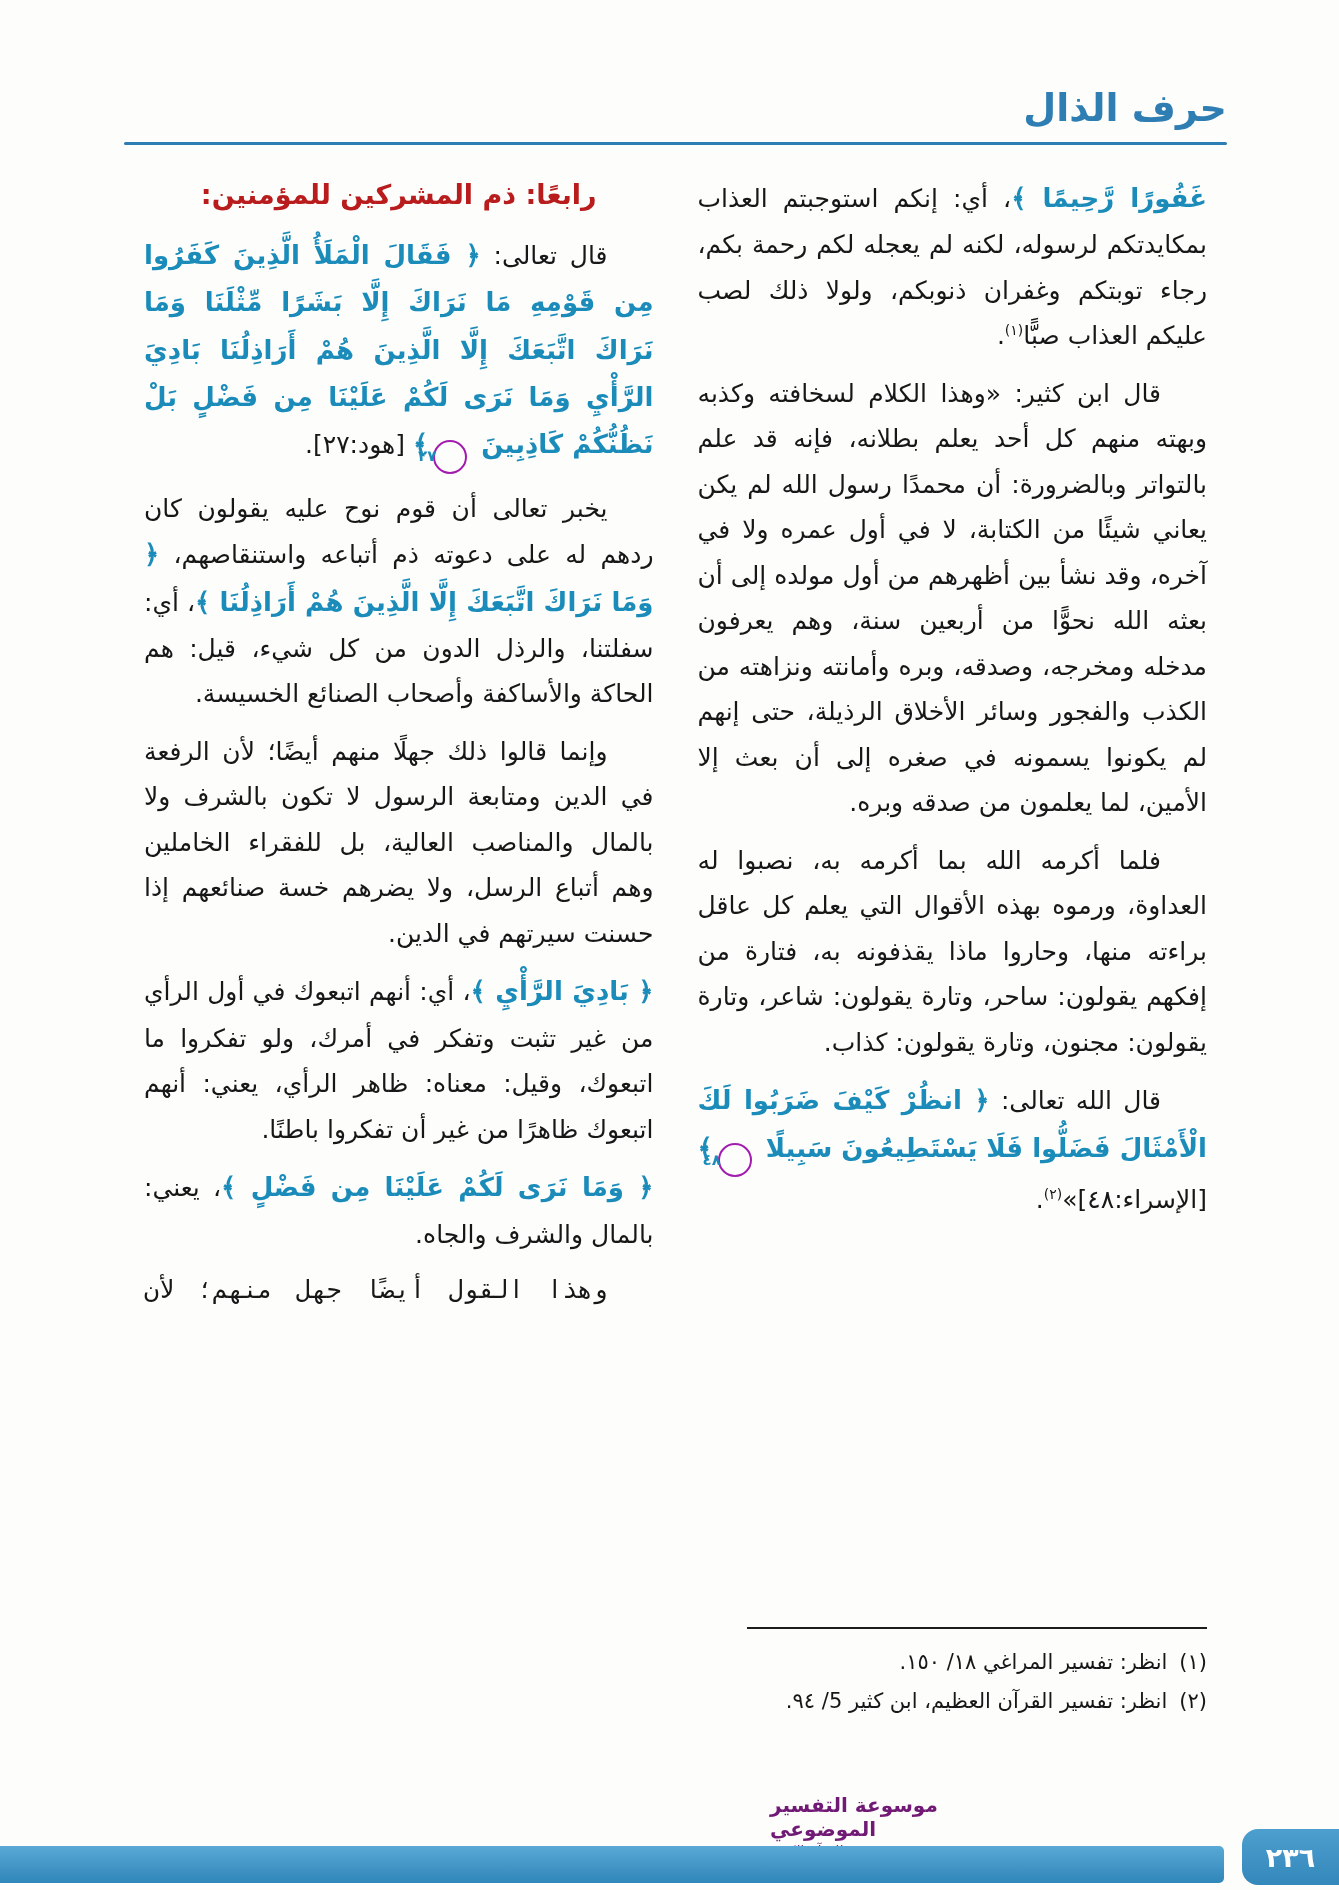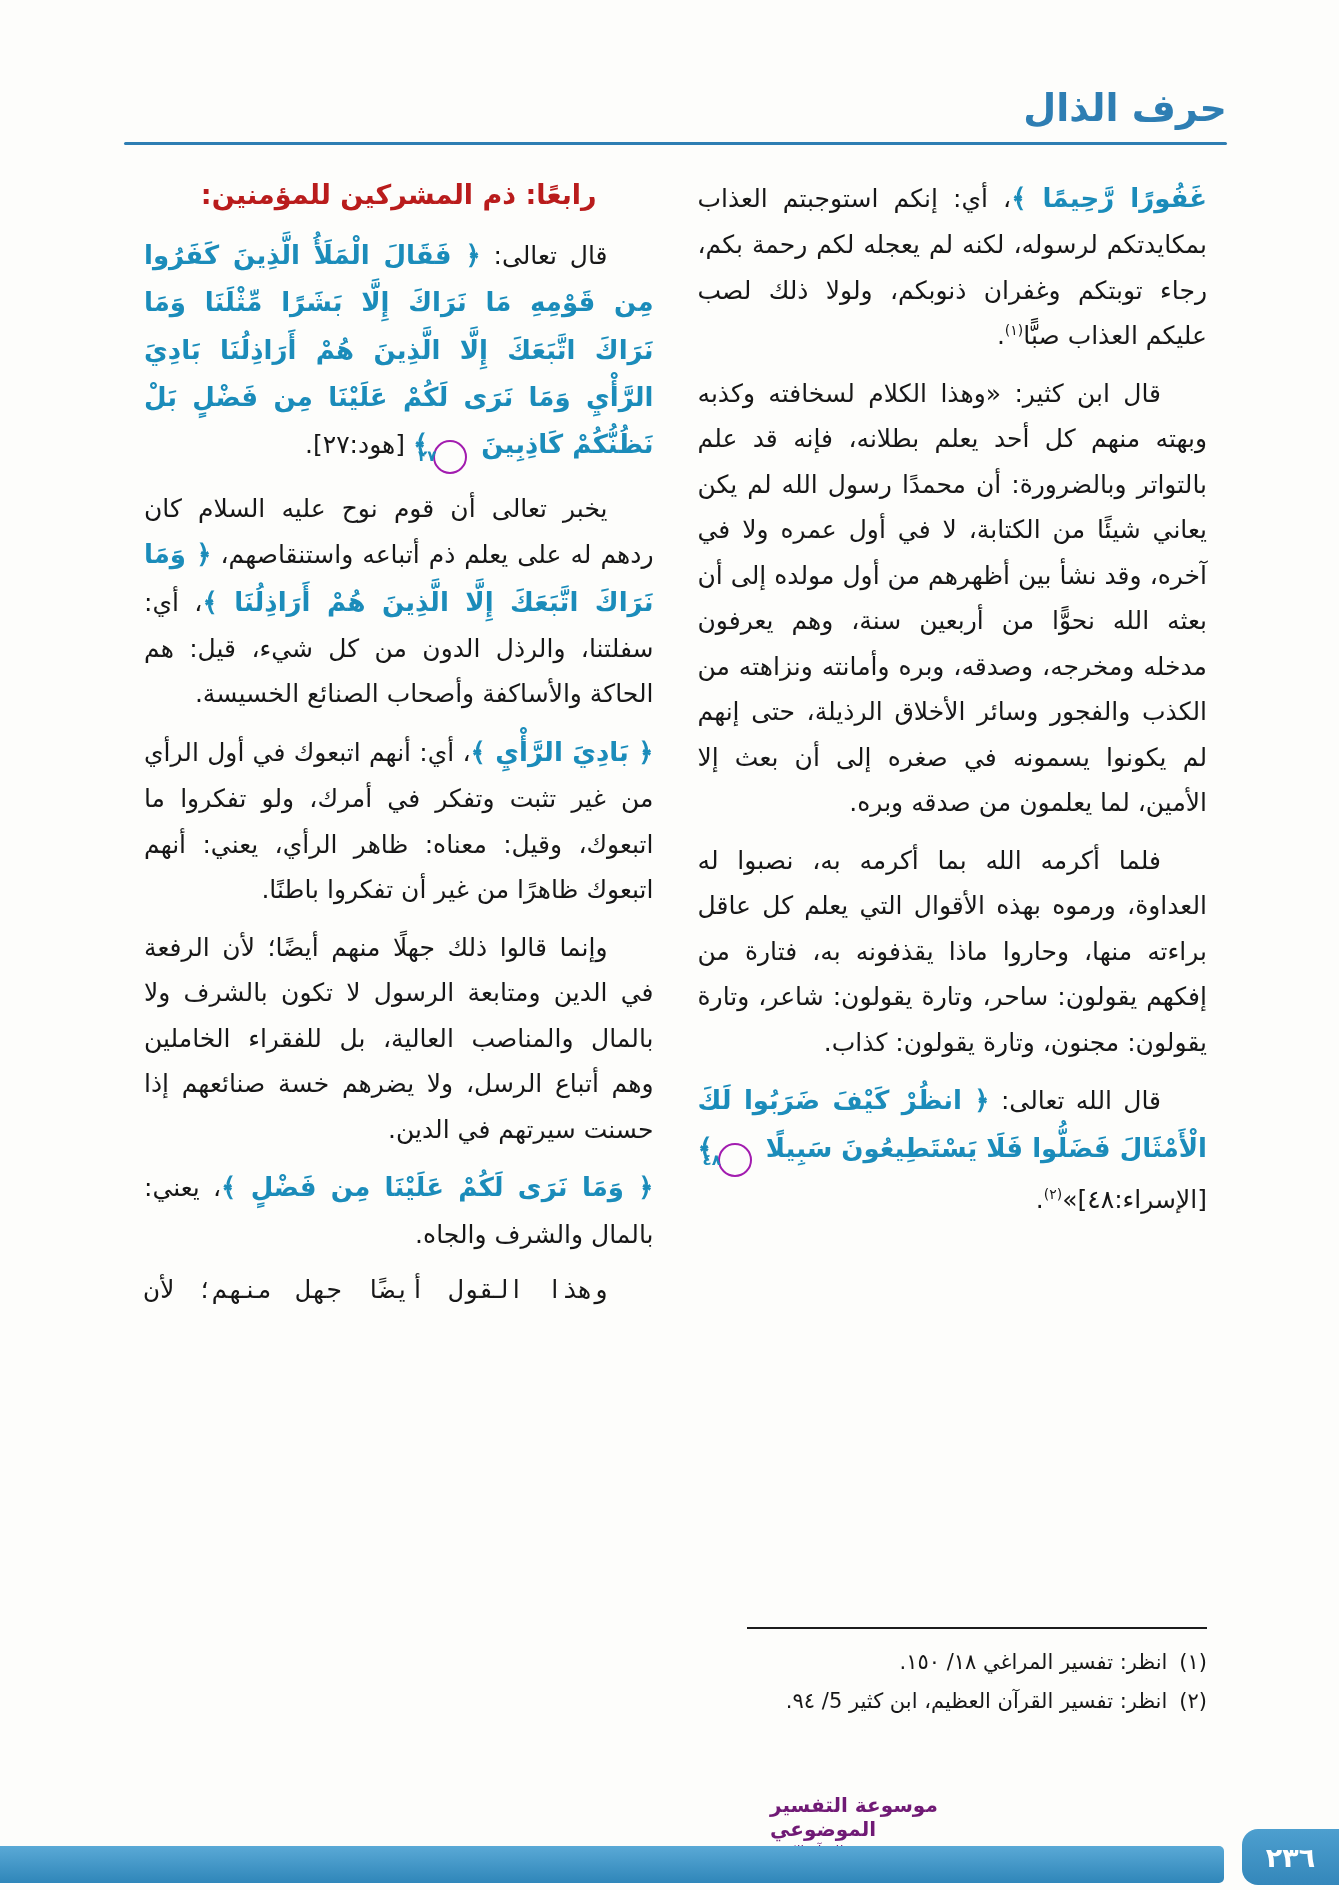--- a/index.html
+++ b/index.html
@@ -114,23 +114,23 @@
               <span class="fn-marker">(٢)</span>
               <span class="fn-text">انظر: تفسير القرآن العظيم، ابن كثير 5/ ٩٤.</span>
             </div>
           </div>
       </div>
     </div>
 
     <div class="col" id="col-left">
         <p class="heading"><span class="">رابعًا: ذم المشركين للمؤمنين:</span></p>
         <p class="para"><span class="">قال تعالى: </span><span class="quran">﴿ فَقَالَ الْمَلَأُ الَّذِينَ كَفَرُوا مِن قَوْمِهِ مَا نَرَاكَ إِلَّا بَشَرًا مِّثْلَنَا وَمَا نَرَاكَ اتَّبَعَكَ إِلَّا الَّذِينَ هُمْ أَرَاذِلُنَا بَادِيَ الرَّأْيِ وَمَا نَرَى لَكُمْ عَلَيْنَا مِن فَضْلٍ بَلْ نَظُنُّكُمْ كَاذِبِينَ </span><span class="ayah">٢٧</span><span class="quran">﴾</span><span class=""> [هود:٢٧].</span></p>
-        <p class="para"><span class="">يخبر تعالى أن قوم نوح عليه السلام كان ردهم له على يعلم ذم أتباعه واستنقاصهم، </span><span class="quran">﴿ وَمَا نَرَاكَ اتَّبَعَكَ إِلَّا الَّذِينَ هُمْ أَرَاذِلُنَا ﴾</span><span class="">، أي: سفلتنا، والرذل الدون من كل شيء، قيل: هم الحاكة والأساكفة وأصحاب الصنائع الخسيسة.</span></p>
+        <p class="para"><span class="">يخبر تعالى أن قوم نوح عليه يقولون كان ردهم له على دعوته ذم أتباعه واستنقاصهم، </span><span class="quran">﴿ وَمَا نَرَاكَ اتَّبَعَكَ إِلَّا الَّذِينَ هُمْ أَرَاذِلُنَا ﴾</span><span class="">، أي: سفلتنا، والرذل الدون من كل شيء، قيل: هم الحاكة والأساكفة وأصحاب الصنائع الخسيسة.</span></p>
+        <p class="para"><span class="">وإنما قالوا ذلك جهلًا منهم أيضًا؛ لأن الرفعة في الدين ومتابعة الرسول لا تكون بالشرف ولا بالمال والمناصب العالية، بل للفقراء الخاملين وهم أتباع الرسل، ولا يضرهم خسة صنائعهم إذا حسنت سيرتهم في الدين.</span></p>
         <p class="para noindent"><span class="quran">﴿ بَادِيَ الرَّأْيِ ﴾</span><span class="">، أي: أنهم اتبعوك في أول الرأي من غير تثبت وتفكر في أمرك، ولو تفكروا ما اتبعوك، وقيل: معناه: ظاهر الرأي، يعني: أنهم اتبعوك ظاهرًا من غير أن تفكروا باطنًا.</span></p>
-        <p class="para"><span class="">وإنما قالوا ذلك جهلًا منهم أيضًا؛ لأن الرفعة في الدين ومتابعة الرسول لا تكون بالشرف ولا بالمال والمناصب العالية، بل للفقراء الخاملين وهم أتباع الرسل، ولا يضرهم خسة صنائعهم إذا حسنت سيرتهم في الدين.</span></p>
         <p class="para noindent"><span class="quran">﴿ وَمَا نَرَى لَكُمْ عَلَيْنَا مِن فَضْلٍ ﴾</span><span class="">، يعني: بالمال والشرف والجاه.</span></p>
         <p class="para jlast"><span class="">وهذا القول أيضًا جهل منهم؛ لأن</span></p>
       </div>
 
   </div>
 
   <div class="emblem">
     <div class="l1">موسوعة التفسير الموضوعي</div>
     <div class="l2">للقرآن الكريم</div>
   </div>

